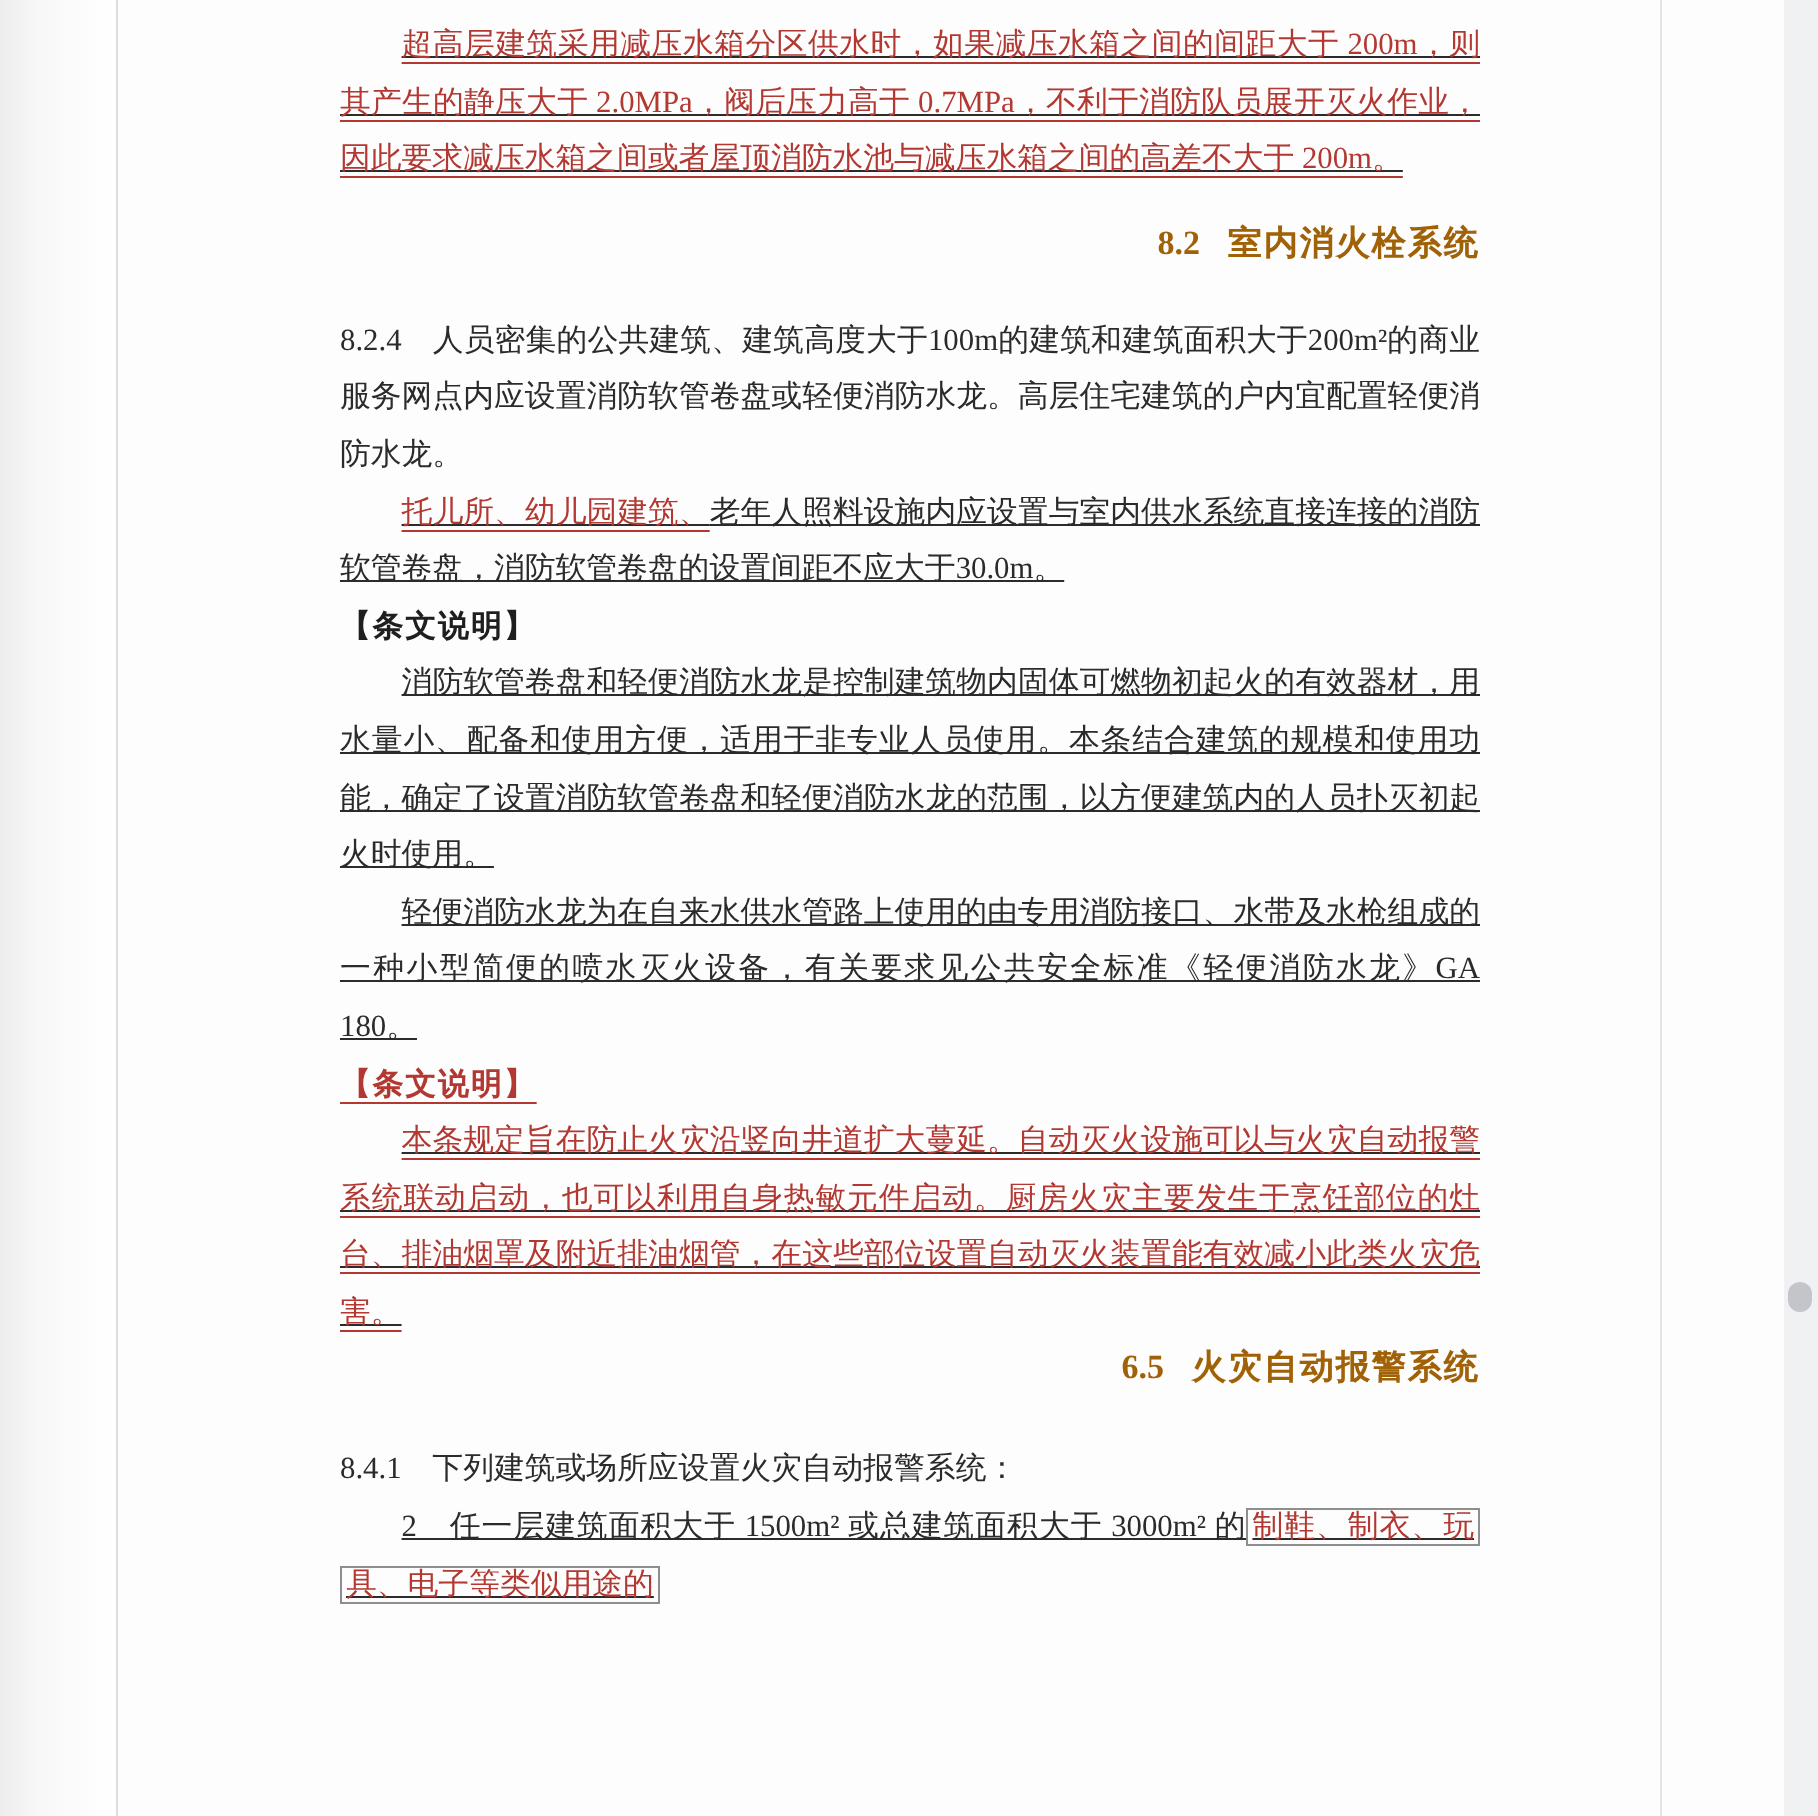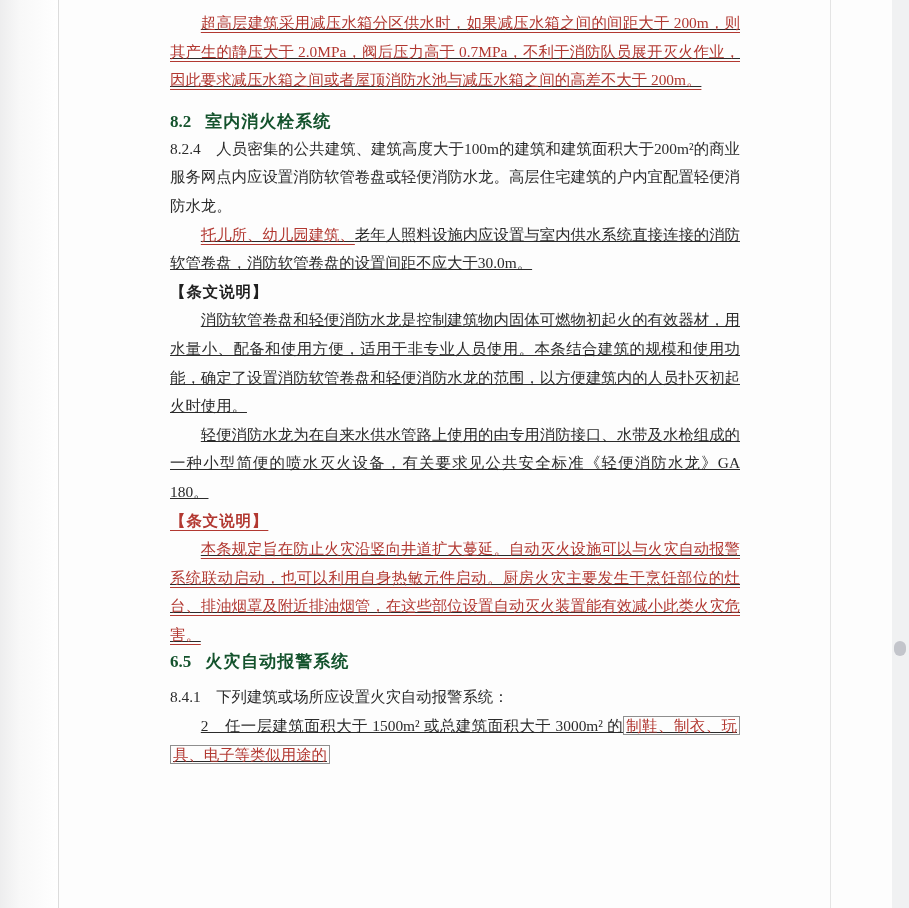--- a/index.html
+++ b/index.html
@@ -28,26 +28,26 @@
     border-radius:7px; background:#c3c5cb;
   }
   .text-col {
     position:absolute; left:170px; top:6px; width:570px;
     font-size:15.4px; line-height:28.6px;
     text-align:justify; color:#2b2b2b;
   }
   p { margin:0; }
   .ind { text-indent:2em;text-decoration:underline; }
   .mt3  { margin-top:3px; }
-  .mt8  { margin-top:8px; }
+  .mt8  { margin-top:24px; }
   .mt14 { margin-top:14px; }
-  .mt22 { }
+  .mt22 { margin-top:22px; }
   .heading {
-    text-align:left; text-indent:0;
-    font-size:17px; line-height:26px; font-weight:bold; color:#14532d;
+    text-align:right; text-indent:0;
+    font-size:17px; line-height:26px; font-weight:bold; color:#a16207;
   }
   .heading .htitle {
     font-family:"Liberation Sans","DejaVu Sans",sans-serif;
     margin-left:14px; letter-spacing:1px;
   }
   .ru {
     color:#b23831;
     text-decoration:underline;
     text-decoration-color:#b23831;
     text-decoration-thickness:1px;

